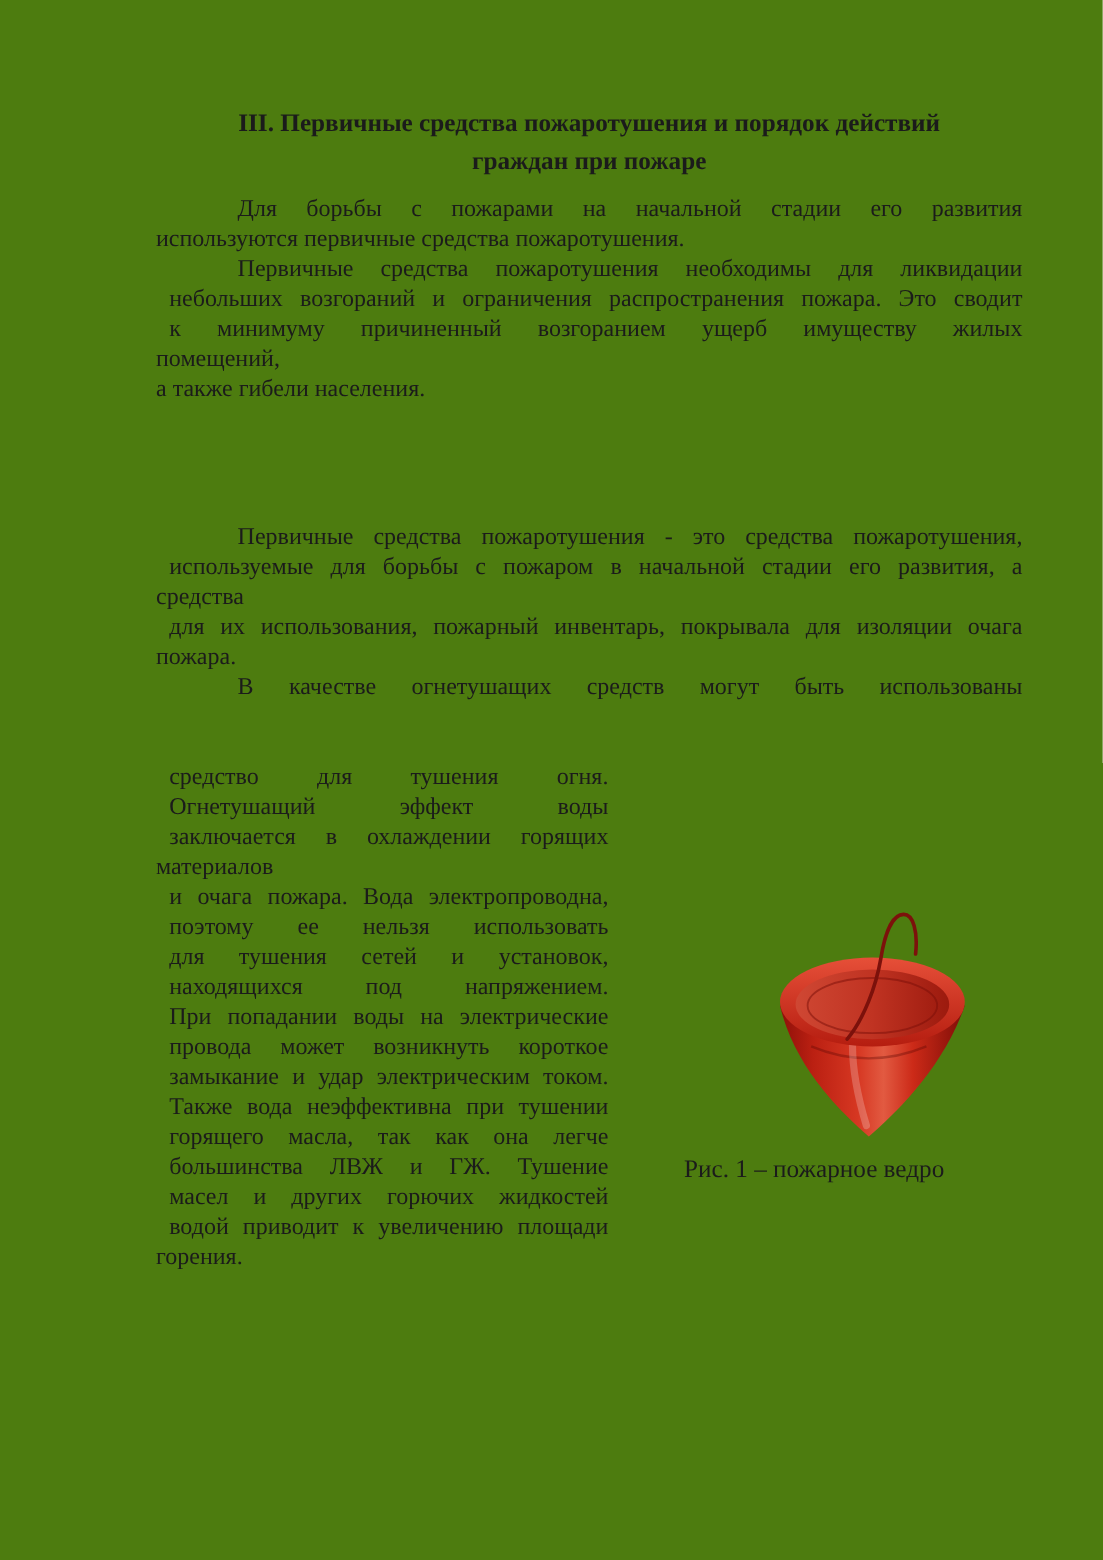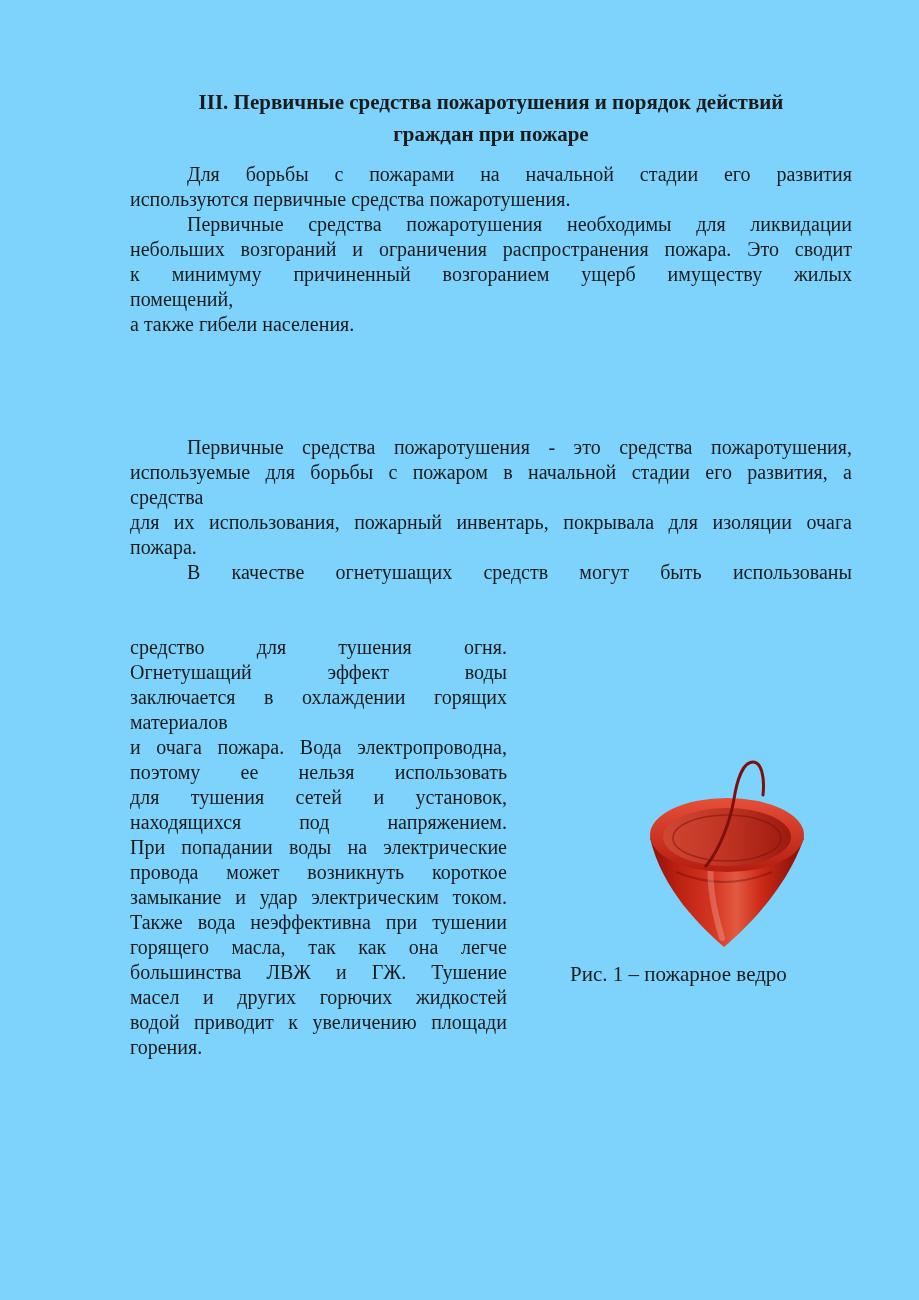--- a/index.html
+++ b/index.html
@@ -1,32 +1,32 @@
 <!DOCTYPE html>
 <html lang="ru"><head>
 <meta charset="utf-8">
 <style>
   html,body{margin:0;padding:0;background:#ffffff;}
   .page{
     position:relative;
     width:919px;height:1300px;
-    background:#7dd3fc;
+    background:#4d7c0f;
     font-family:"Liberation Serif","DejaVu Serif",serif;
     color:#1b1b1b;
     overflow:hidden;
   }
   .abs{position:absolute;}
   .content{left:130px;width:722px;}
   .ttl{
     left:130px;width:722px;
     text-align:center;font-weight:bold;
     font-size:21px;line-height:32px;
   }
   .ln{height:25px;line-height:25px;font-size:20px;}
-  .j{text-align:justify;text-align-last:justify;}
+  .j{text-align:justify;text-align-last:justify;margin-left:11px;}
   .ind{text-indent:57px;}
   .water-col{left:130px;width:377px;}
   .b{font-weight:bold;}
   .caption{
     left:570px;width:300px;top:961px;
     text-align:left;font-size:21px;line-height:26px;
   }
   .figure-svg{left:600px;top:750px;}
 </style>
 </head>

